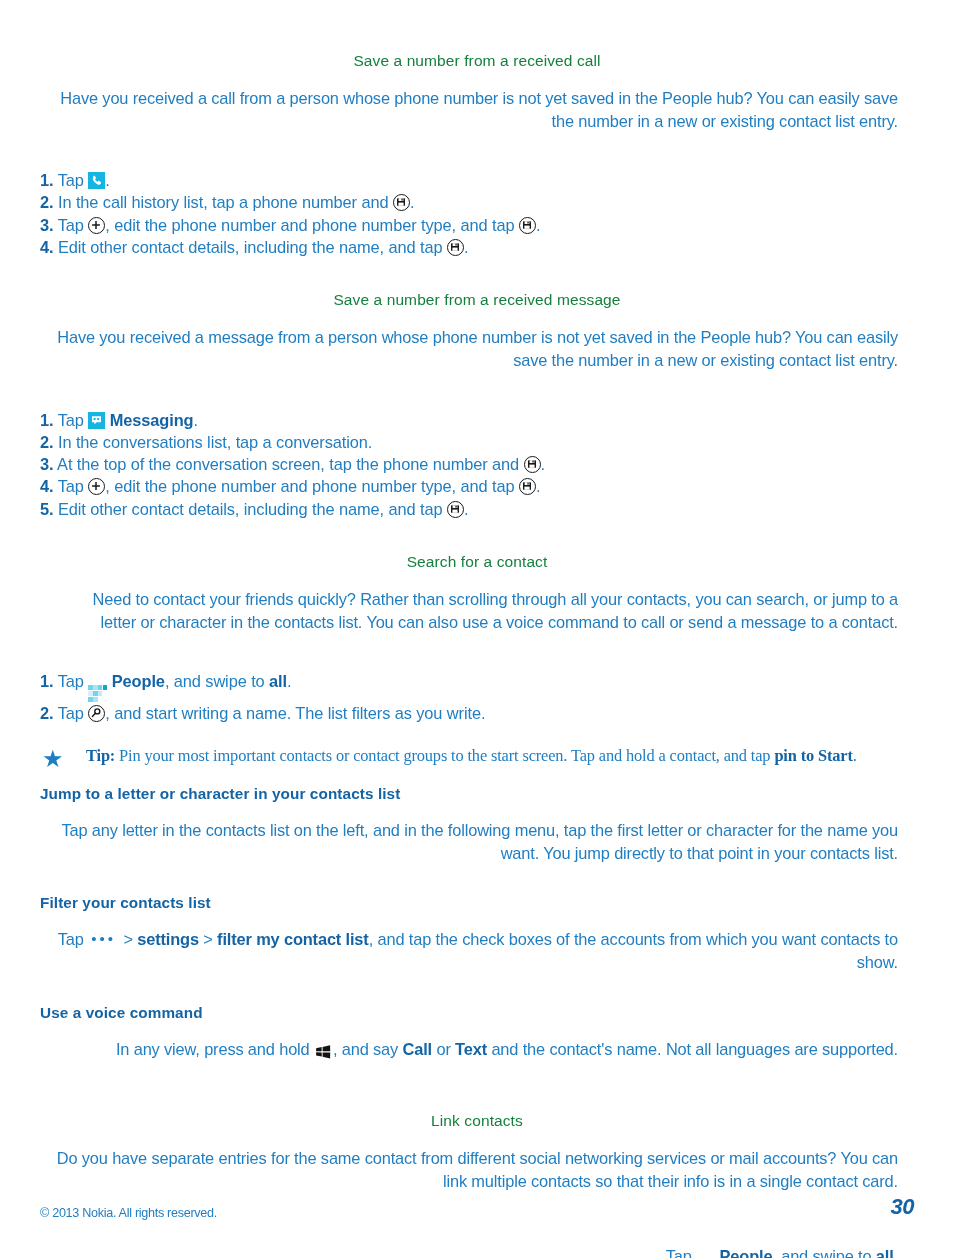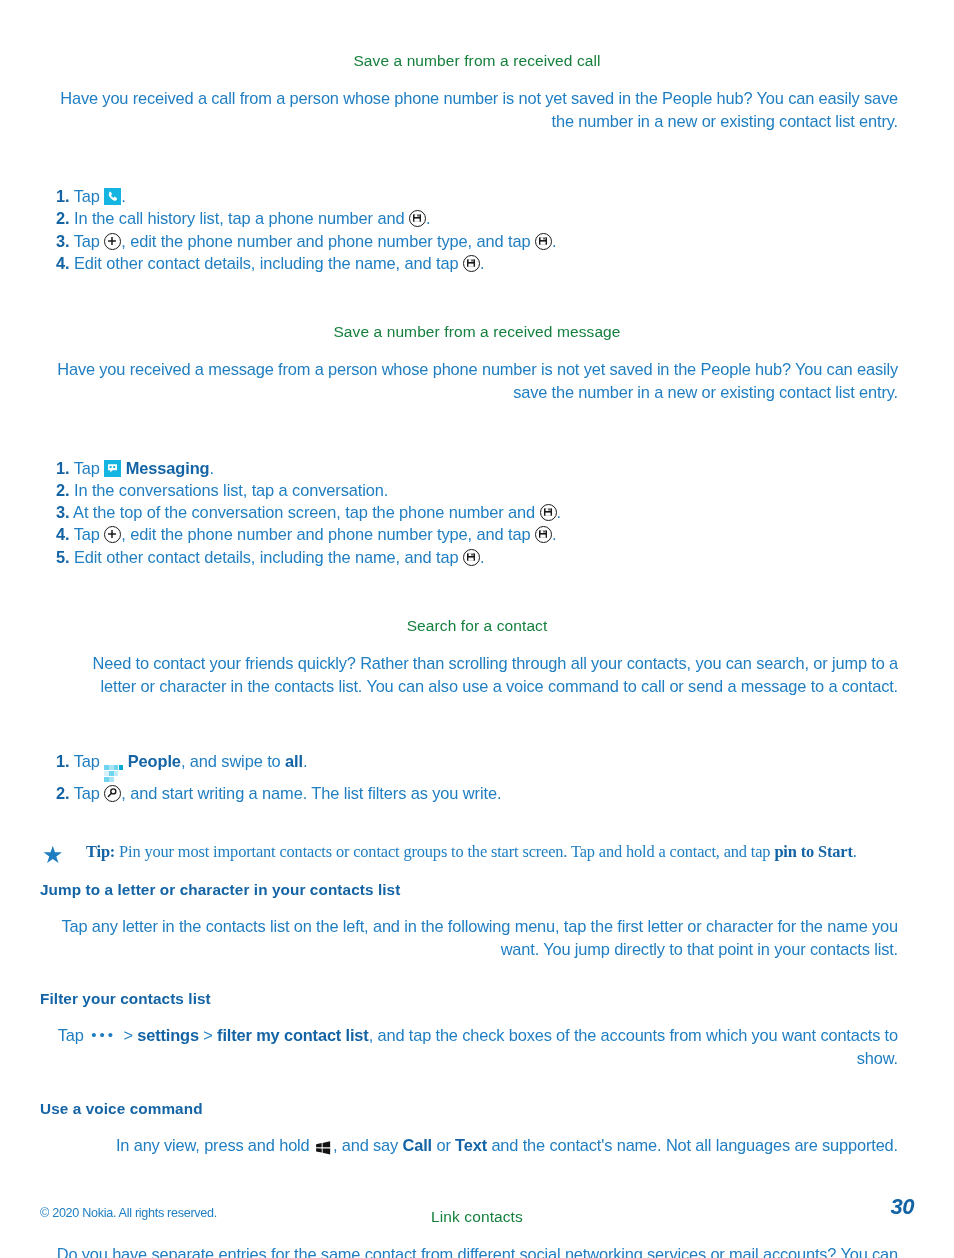--- a/index.html
+++ b/index.html
@@ -42,21 +42,21 @@
   p.body {
     font-size: 16.4px;
     line-height: 22.6px;
     color: #1f7ec2;
     margin: 16px;
     letter-spacing: -0.15px;
     text-align: right;
   }
   ol.steps {
     list-style: none;
-    margin: 16px;
+    margin: 0;
     padding: 0;
     font-size: 16.4px;
     line-height: 22.3px;
     color: #1f7ec2;
     letter-spacing: -0.1px;
   }
   ol.steps li {
     margin: 0;
     padding: 0;
     white-space: nowrap;
@@ -370,17 +370,17 @@
   <div class="gap-md"></div>
 
   <ol class="steps">
     <li>
       <span class="num">2.</span>
       <span>Tap </span><b class="b">choose a contact</b><span> and the contact to be linked.</span>
     </li>
   </ol>
 
   <div class="footer">
-    <div class="copyright">© 2020 Nokia. All rights reserved.</div>
+    <div class="copyright">© 2013 Nokia. All rights reserved.</div>
     <div class="pageno">30</div>
   </div>
 
 </div>
 
 </body></html>

